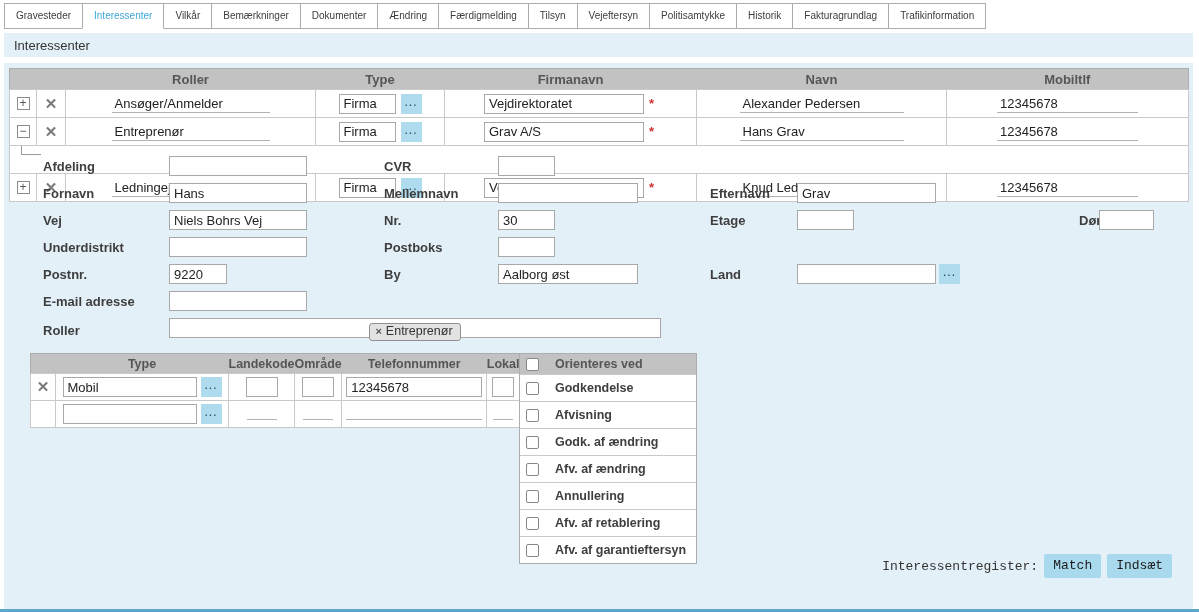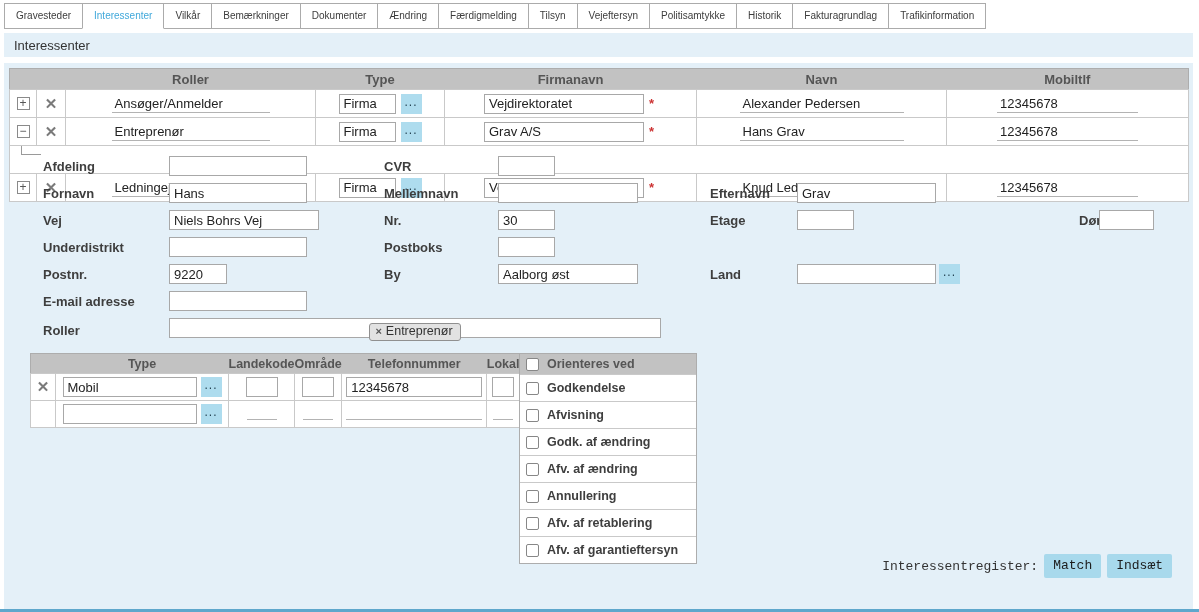--- a/index.html
+++ b/index.html
@@ -65,21 +65,21 @@
   }
   .tagx { color:#555; font-weight:bold; margin-right:4px; font-size:11px; cursor:pointer; }
   
   table.phone { position:absolute; left:20px; top:207px; border-collapse:collapse; table-layout:fixed; background:#fff; border:1px solid #adadad; }
   table.phone th { background:#c2c2c2; color:#555; font-size:12.5px; font-weight:bold; height:20px; padding:0; border:0; text-align:center; }
   table.phone td { border:1px solid #c9c9c9; height:27px; padding:0 2px; text-align:center; vertical-align:middle; }
   .uline { display:inline-block; border-bottom:1px solid #b3b3b3; height:15px; cursor:text; }
   .uw30{width:30px}.uw136{width:136px}.uw20{width:20px}
   
   .chktable { position:absolute; left:509px; top:207px; width:178px; border:1px solid #adadad; background:#fff; }
-  .chkrow { display:flex; align-items:center; height:27px; border-top:1px solid #c9c9c9; padding-left:6px; gap:8px; background:#fff; }
+  .chkrow { display:flex; align-items:center; height:27px; border-top:1px solid #c9c9c9; padding-left:6px; gap:16px; background:#fff; }
   .chkrow.hdr { background:#c2c2c2; color:#555; border-top:0; height:20px; }
   .chkbox { width:13px; height:13px; border:1px solid #878787; border-radius:2px; background:#fff; flex:0 0 auto; cursor:pointer; }
   .chklbl { font-size:12.5px; font-weight:bold; color:#3e3e3e; white-space:nowrap; }
   
   .register { position:absolute; right:16px; top:408px; display:flex; align-items:center; font-size:13px; color:#333;font-family:Liberation Mono, monospace; }
   .regbtn { background:#a8d9ec; padding:4px 9px 5px; margin-left:6px; font-size:13px; color:#1c1c1c; border-radius:2px; cursor:pointer; }
 </style>
 </head>
 <body>
 
@@ -189,21 +189,21 @@
         <input class="box dinp" style="left: 488px; top: 10px; width: 57px;" value="">
 
         <span class="dlbl" style="left:33px;top:40px">Fornavn</span>
         <input class="box dinp" style="left: 159px; top: 37px; width: 138px;" value="Hans">
         <span class="dlbl" style="left:374px;top:40px">Mellemnavn</span>
         <input class="box dinp" style="left: 488px; top: 37px; width: 140px;" value="">
         <span class="dlbl" style="left:700px;top:40px">Efternavn</span>
         <input class="box dinp" style="left: 787px; top: 37px; width: 139px;" value="Grav">
 
         <span class="dlbl" style="left:33px;top:67px">Vej</span>
-        <input class="box dinp" style="left: 159px; top: 64px; width: 150px;" value="Niels Bohrs Vej">
+        <input class="box dinp" style="left: 159px; top: 64px; width: 138px;" value="Niels Bohrs Vej">
         <span class="dlbl" style="left:374px;top:67px">Nr.</span>
         <input class="box dinp" style="left: 488px; top: 64px; width: 57px;" value="30">
         <span class="dlbl" style="left:700px;top:67px">Etage</span>
         <input class="box dinp" style="left: 787px; top: 64px; width: 57px;" value="">
         <span class="dlbl" style="left:1069px;top:67px">Dør</span>
         <input class="box dinp" style="left: 1089px; top: 64px; width: 55px;" value="">
 
         <span class="dlbl" style="left:33px;top:94px">Underdistrikt</span>
         <input class="box dinp" style="left: 159px; top: 91px; width: 138px;" value="">
         <span class="dlbl" style="left:374px;top:94px">Postboks</span>

